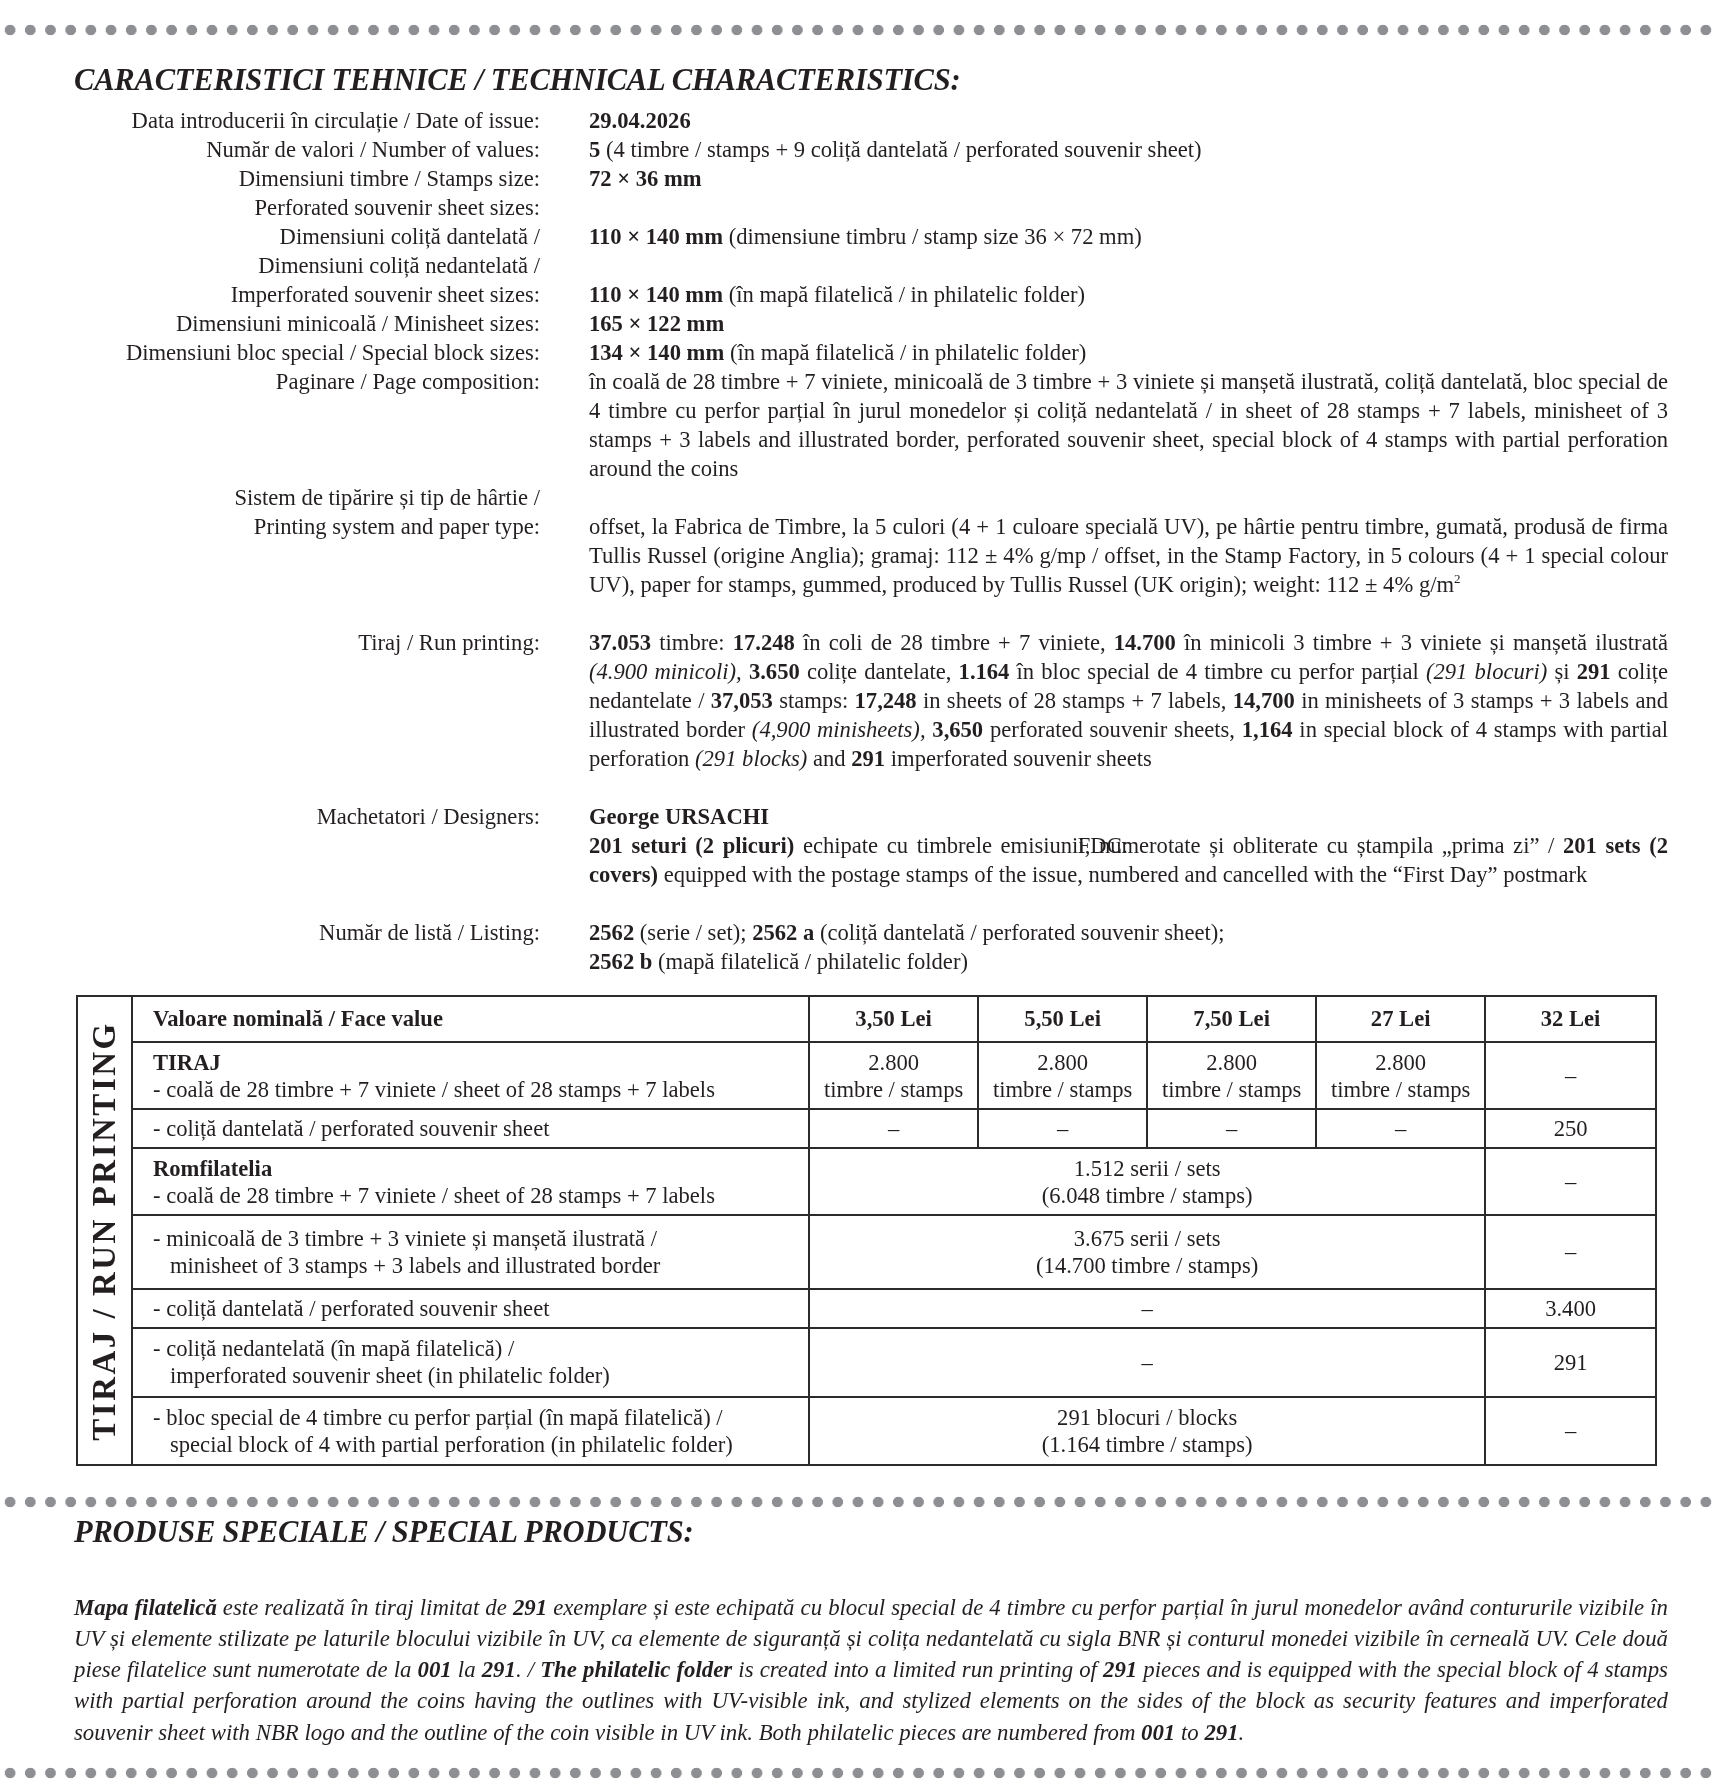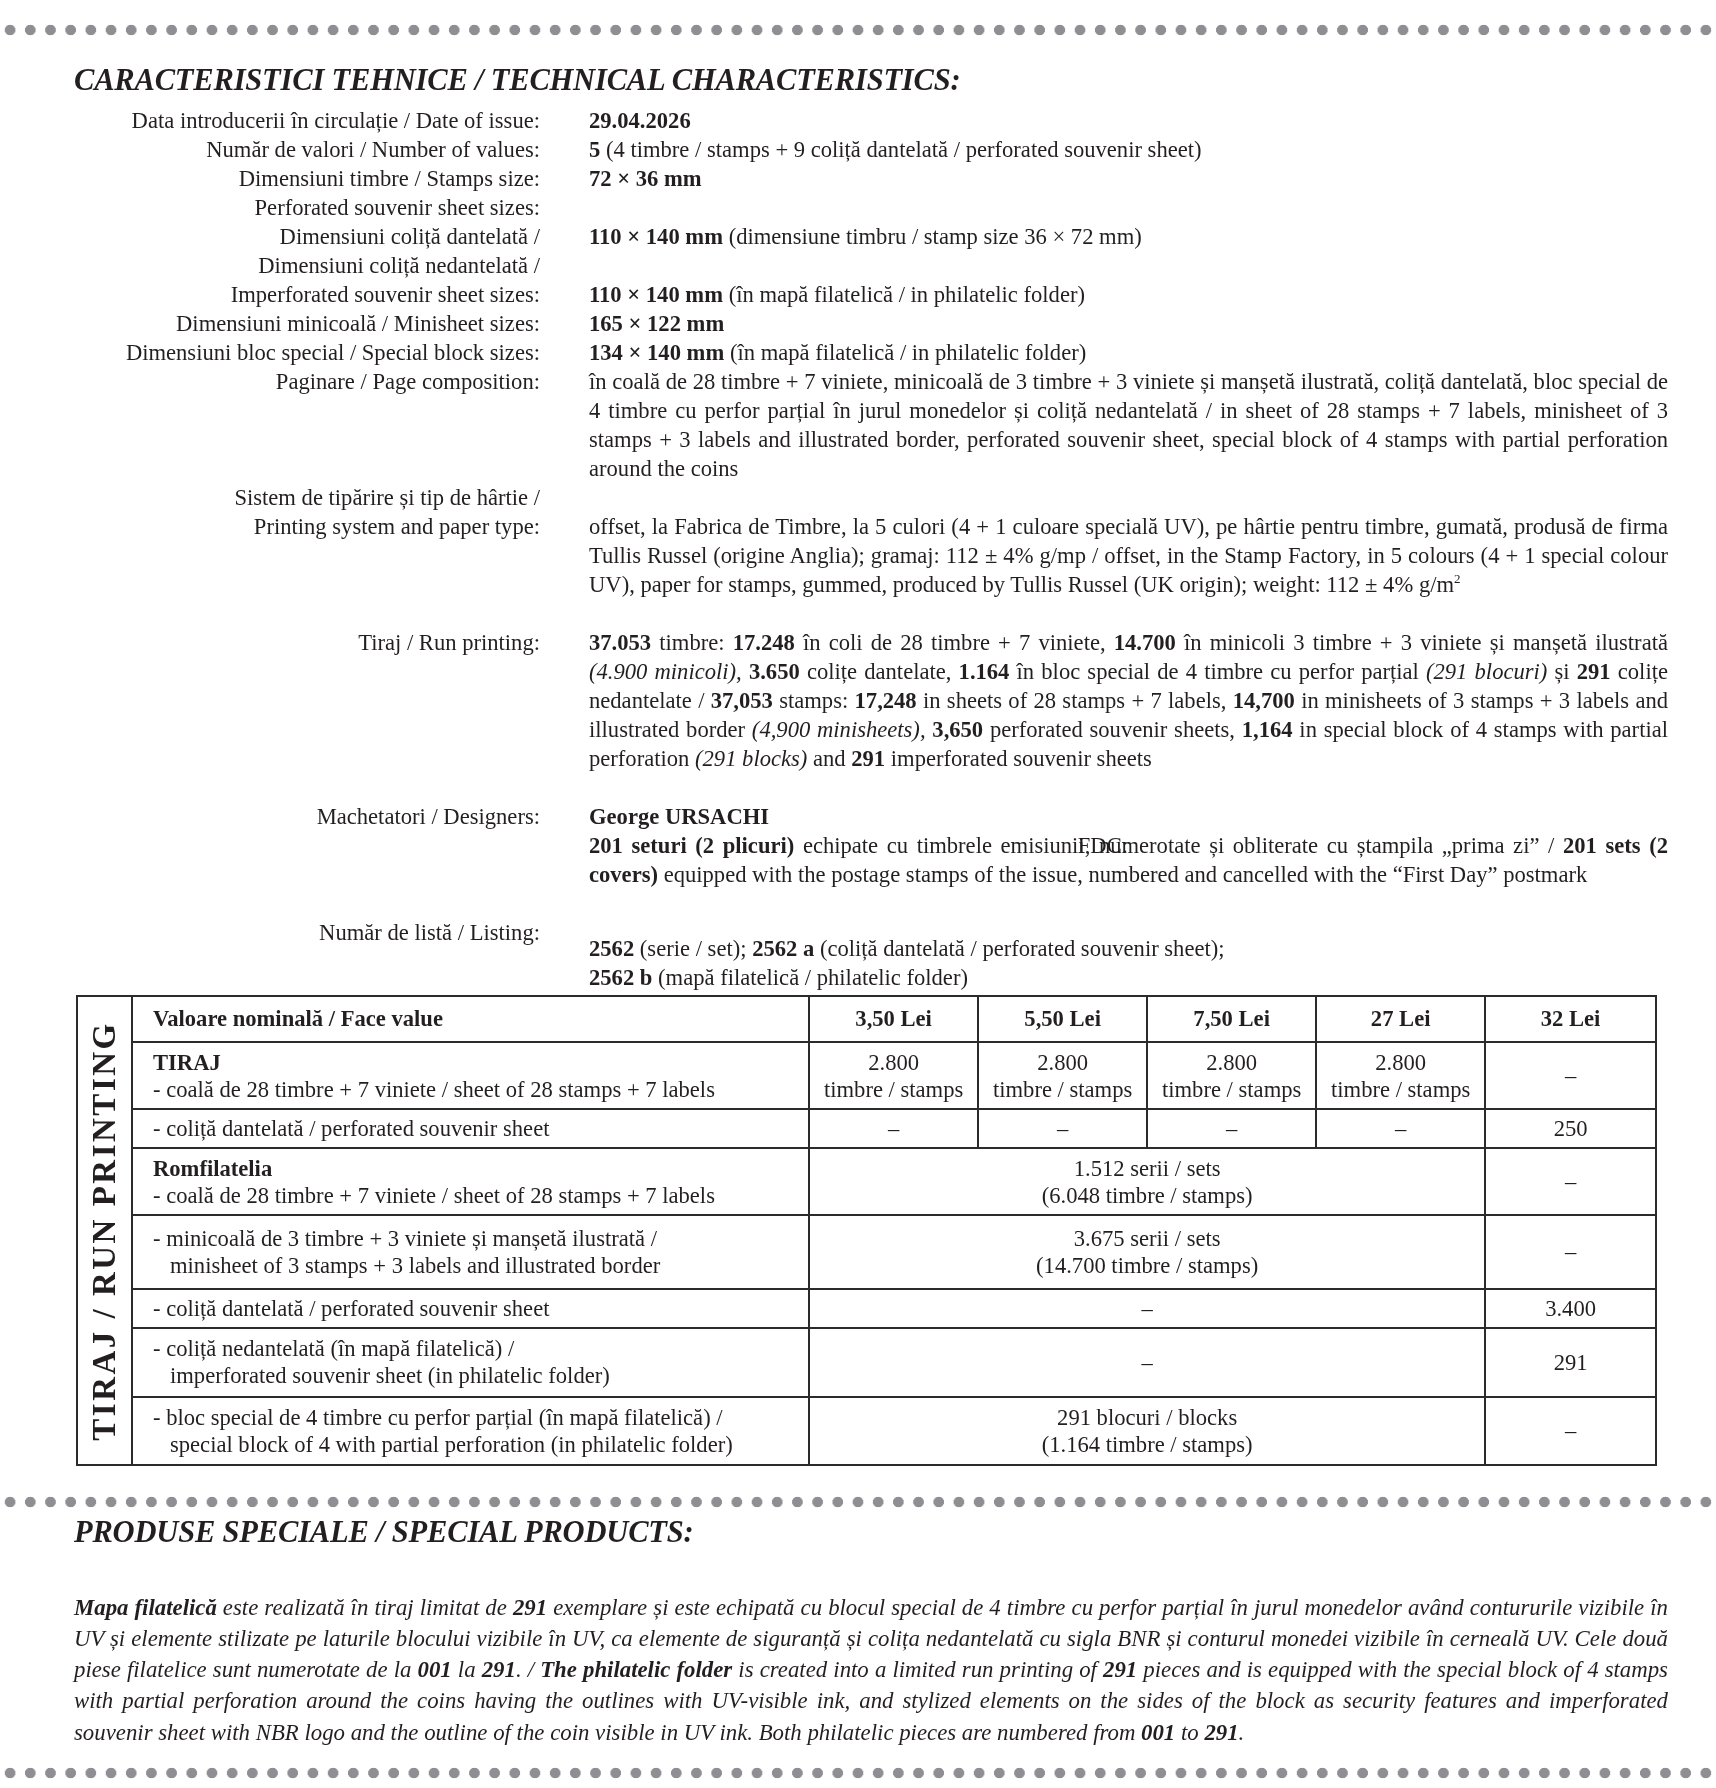--- a/index.html
+++ b/index.html
@@ -158,21 +158,21 @@
         <div>FDC:</div>
       </div>
       <div class="val" style="top: 0px;">
         <div><b>201 seturi (2 plicuri)</b><span> echipate cu timbrele emisiunii, numerotate și obliterate cu ștampila „prima zi” / </span><b>201 sets (2 covers)</b><span> equipped with the postage stamps of the issue, numbered and cancelled with the “First Day” postmark</span></div>
       </div>
     </div>
     <div class="row" style="height: 58px;">
       <div class="lbl">
         <div>Număr de listă / Listing:</div>
       </div>
-      <div class="val" style="top: 16px;">
+      <div class="val" style="top: 0px;">
         <div><b>2562</b><span> (serie / set); </span><b>2562 a</b><span> (coliță dantelată / perforated souvenir sheet);</span></div>
         <div><b>2562 b</b><span> (mapă filatelică / philatelic folder)</span></div>
       </div>
     </div>
   </div>
 
 <table class="runtable" id="runtable">
   <tbody id="runbody">
       <tr class="hdr">
         <td class="side" rowspan="8">

